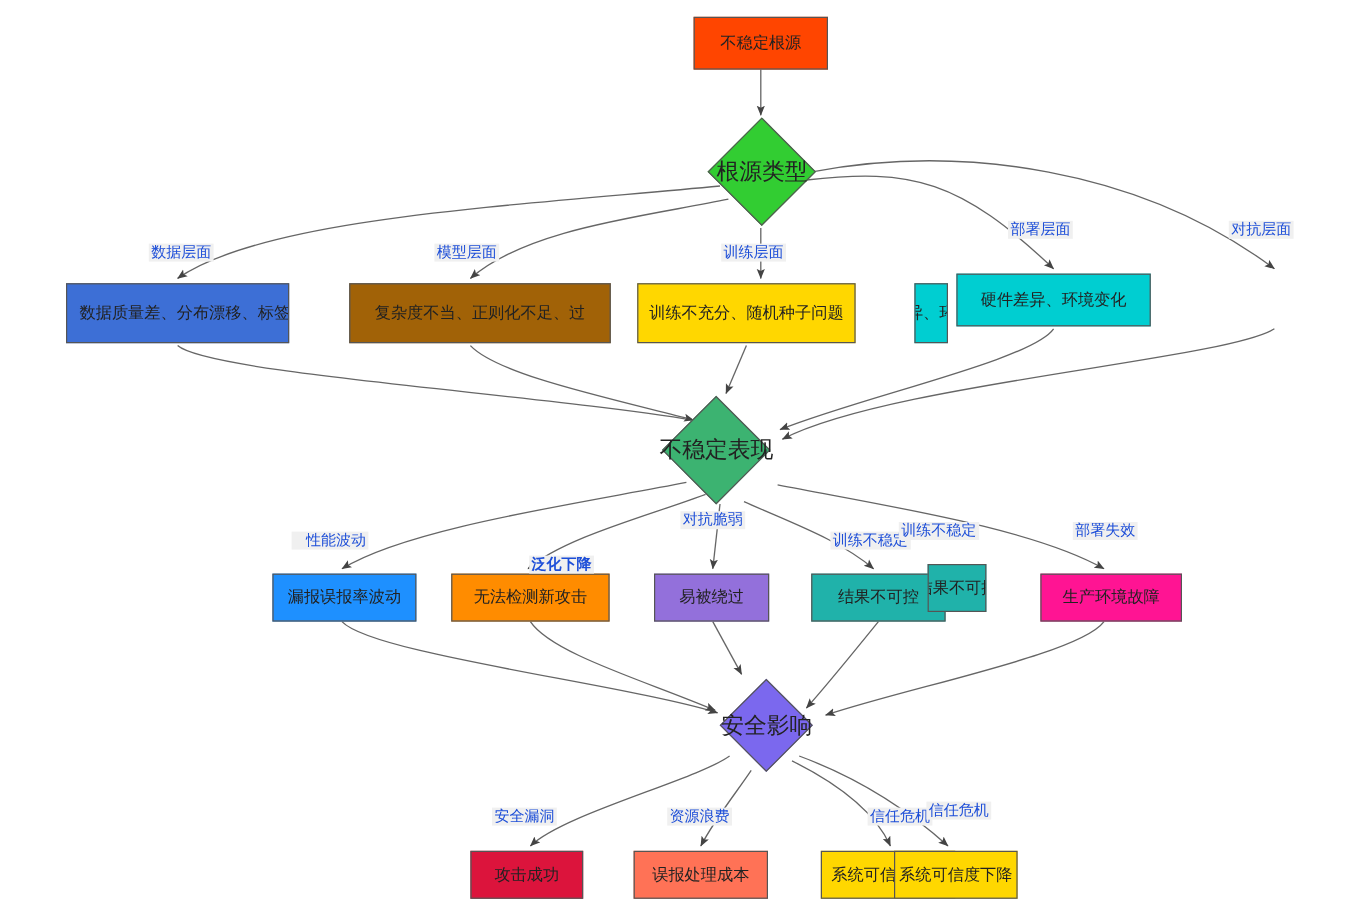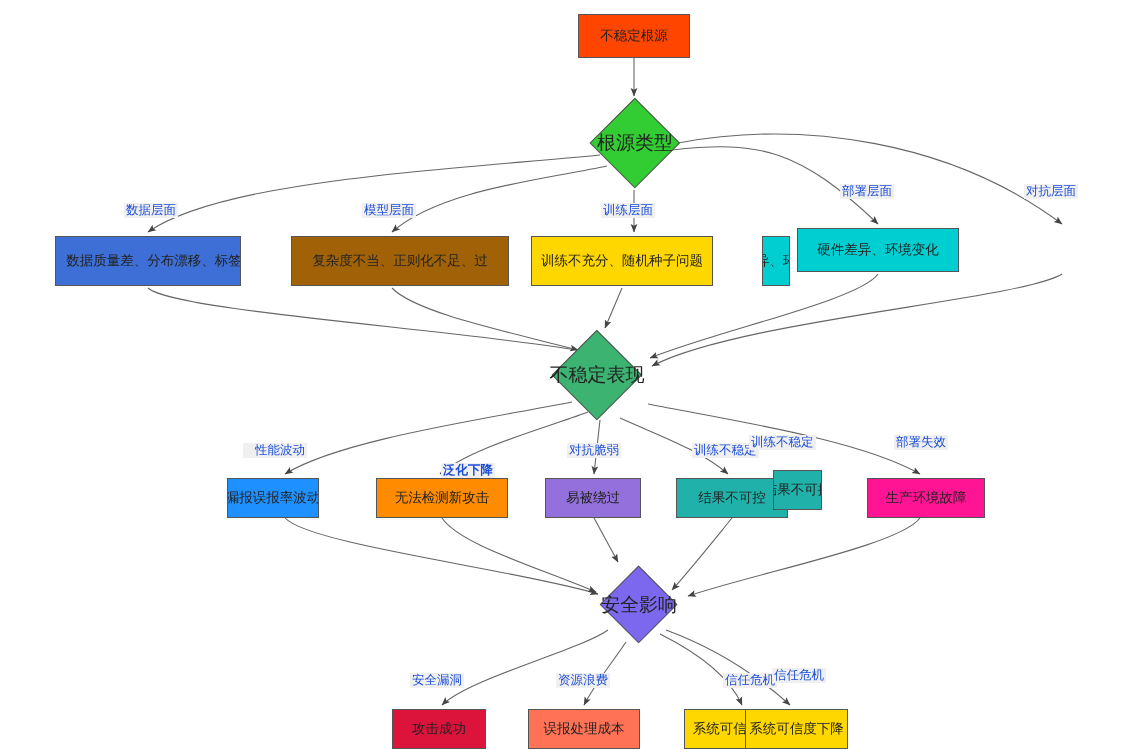--- a/index.html
+++ b/index.html
@@ -76,21 +76,21 @@
     <div class="node" style="left: 762px; top: 236px; width: 28px; height: 50px; background: rgb(0, 206, 209);">
       <span>硬件差异、环境变化</span>
     </div>
     <div class="node" style="left: 797px; top: 228px; width: 162px; height: 44px; background: rgb(0, 206, 209);">
       <span>硬件差异、环境变化</span>
     </div>
     <div class="diamond" style="left: 552px; top: 330px; width: 90px; height: 90px;">
       <div class="dshape" style="background: rgb(60, 179, 113); width: 63.63px; height: 63.63px; left: 13.185px; top: 13.185px;"></div>
       <div class="dlabel">不稳定表现</div>
     </div>
-    <div class="node" style="left: 227px; top: 478px; width: 92px; height: 40px; background: rgb(30, 144, 255);">
+    <div class="node" style="left: 227px; top: 478px; width: 120px; height: 40px; background: rgb(30, 144, 255);">
       <span>漏报误报率波动</span>
     </div>
     <div class="node" style="left: 376px; top: 478px; width: 132px; height: 40px; background: rgb(255, 140, 0);">
       <span>无法检测新攻击</span>
     </div>
     <div class="node" style="left: 545px; top: 478px; width: 96px; height: 40px; background: rgb(147, 112, 219);">
       <span>易被绕过</span>
     </div>
     <div class="node" style="left: 676px; top: 478px; width: 112px; height: 40px; background: rgb(32, 178, 170);">
       <span>结果不可控</span>
@@ -117,21 +117,21 @@
     <div class="node" style="left: 745px; top: 709px; width: 103px; height: 40px; background: rgb(255, 215, 0);">
       <span>系统可信度下降</span>
     </div>
     <div class="elabel" style="left: 124px; top: 203px;">数据层面</div>
     <div class="elabel" style="left: 362px; top: 203px;">模型层面</div>
     <div class="elabel" style="left: 601px; top: 203px;">训练层面</div>
     <div class="elabel" style="left: 840px; top: 184px;">部署层面</div>
     <div class="elabel" style="left: 1024px; top: 184px;">对抗层面</div>
     <div class="elabel" style="left: 243px; top: 443px; padding-left: 12px;">性能波动</div>
     <div class="elabel" style="left: 441px; top: 463px; font-weight: bold;">泛化下降</div>
-    <div class="elabel" style="left: 567px; top: 443px;">对抗脆弱</div>
+    <div class="elabel" style="left: 567px; top: 426px;">对抗脆弱</div>
     <div class="elabel" style="left: 692px; top: 443px;">训练不稳定</div>
     <div class="elabel" style="left: 749px; top: 435px;">训练不稳定</div>
     <div class="elabel" style="left: 894px; top: 435px;">部署失效</div>
     <div class="elabel" style="left: 410px; top: 673px;">安全漏洞</div>
     <div class="elabel" style="left: 556px; top: 673px;">资源浪费</div>
     <div class="elabel" style="left: 723px; top: 673px;">信任危机</div>
     <div class="elabel" style="left: 772px; top: 668px;">信任危机</div>
   </div>
 
 </body></html>

